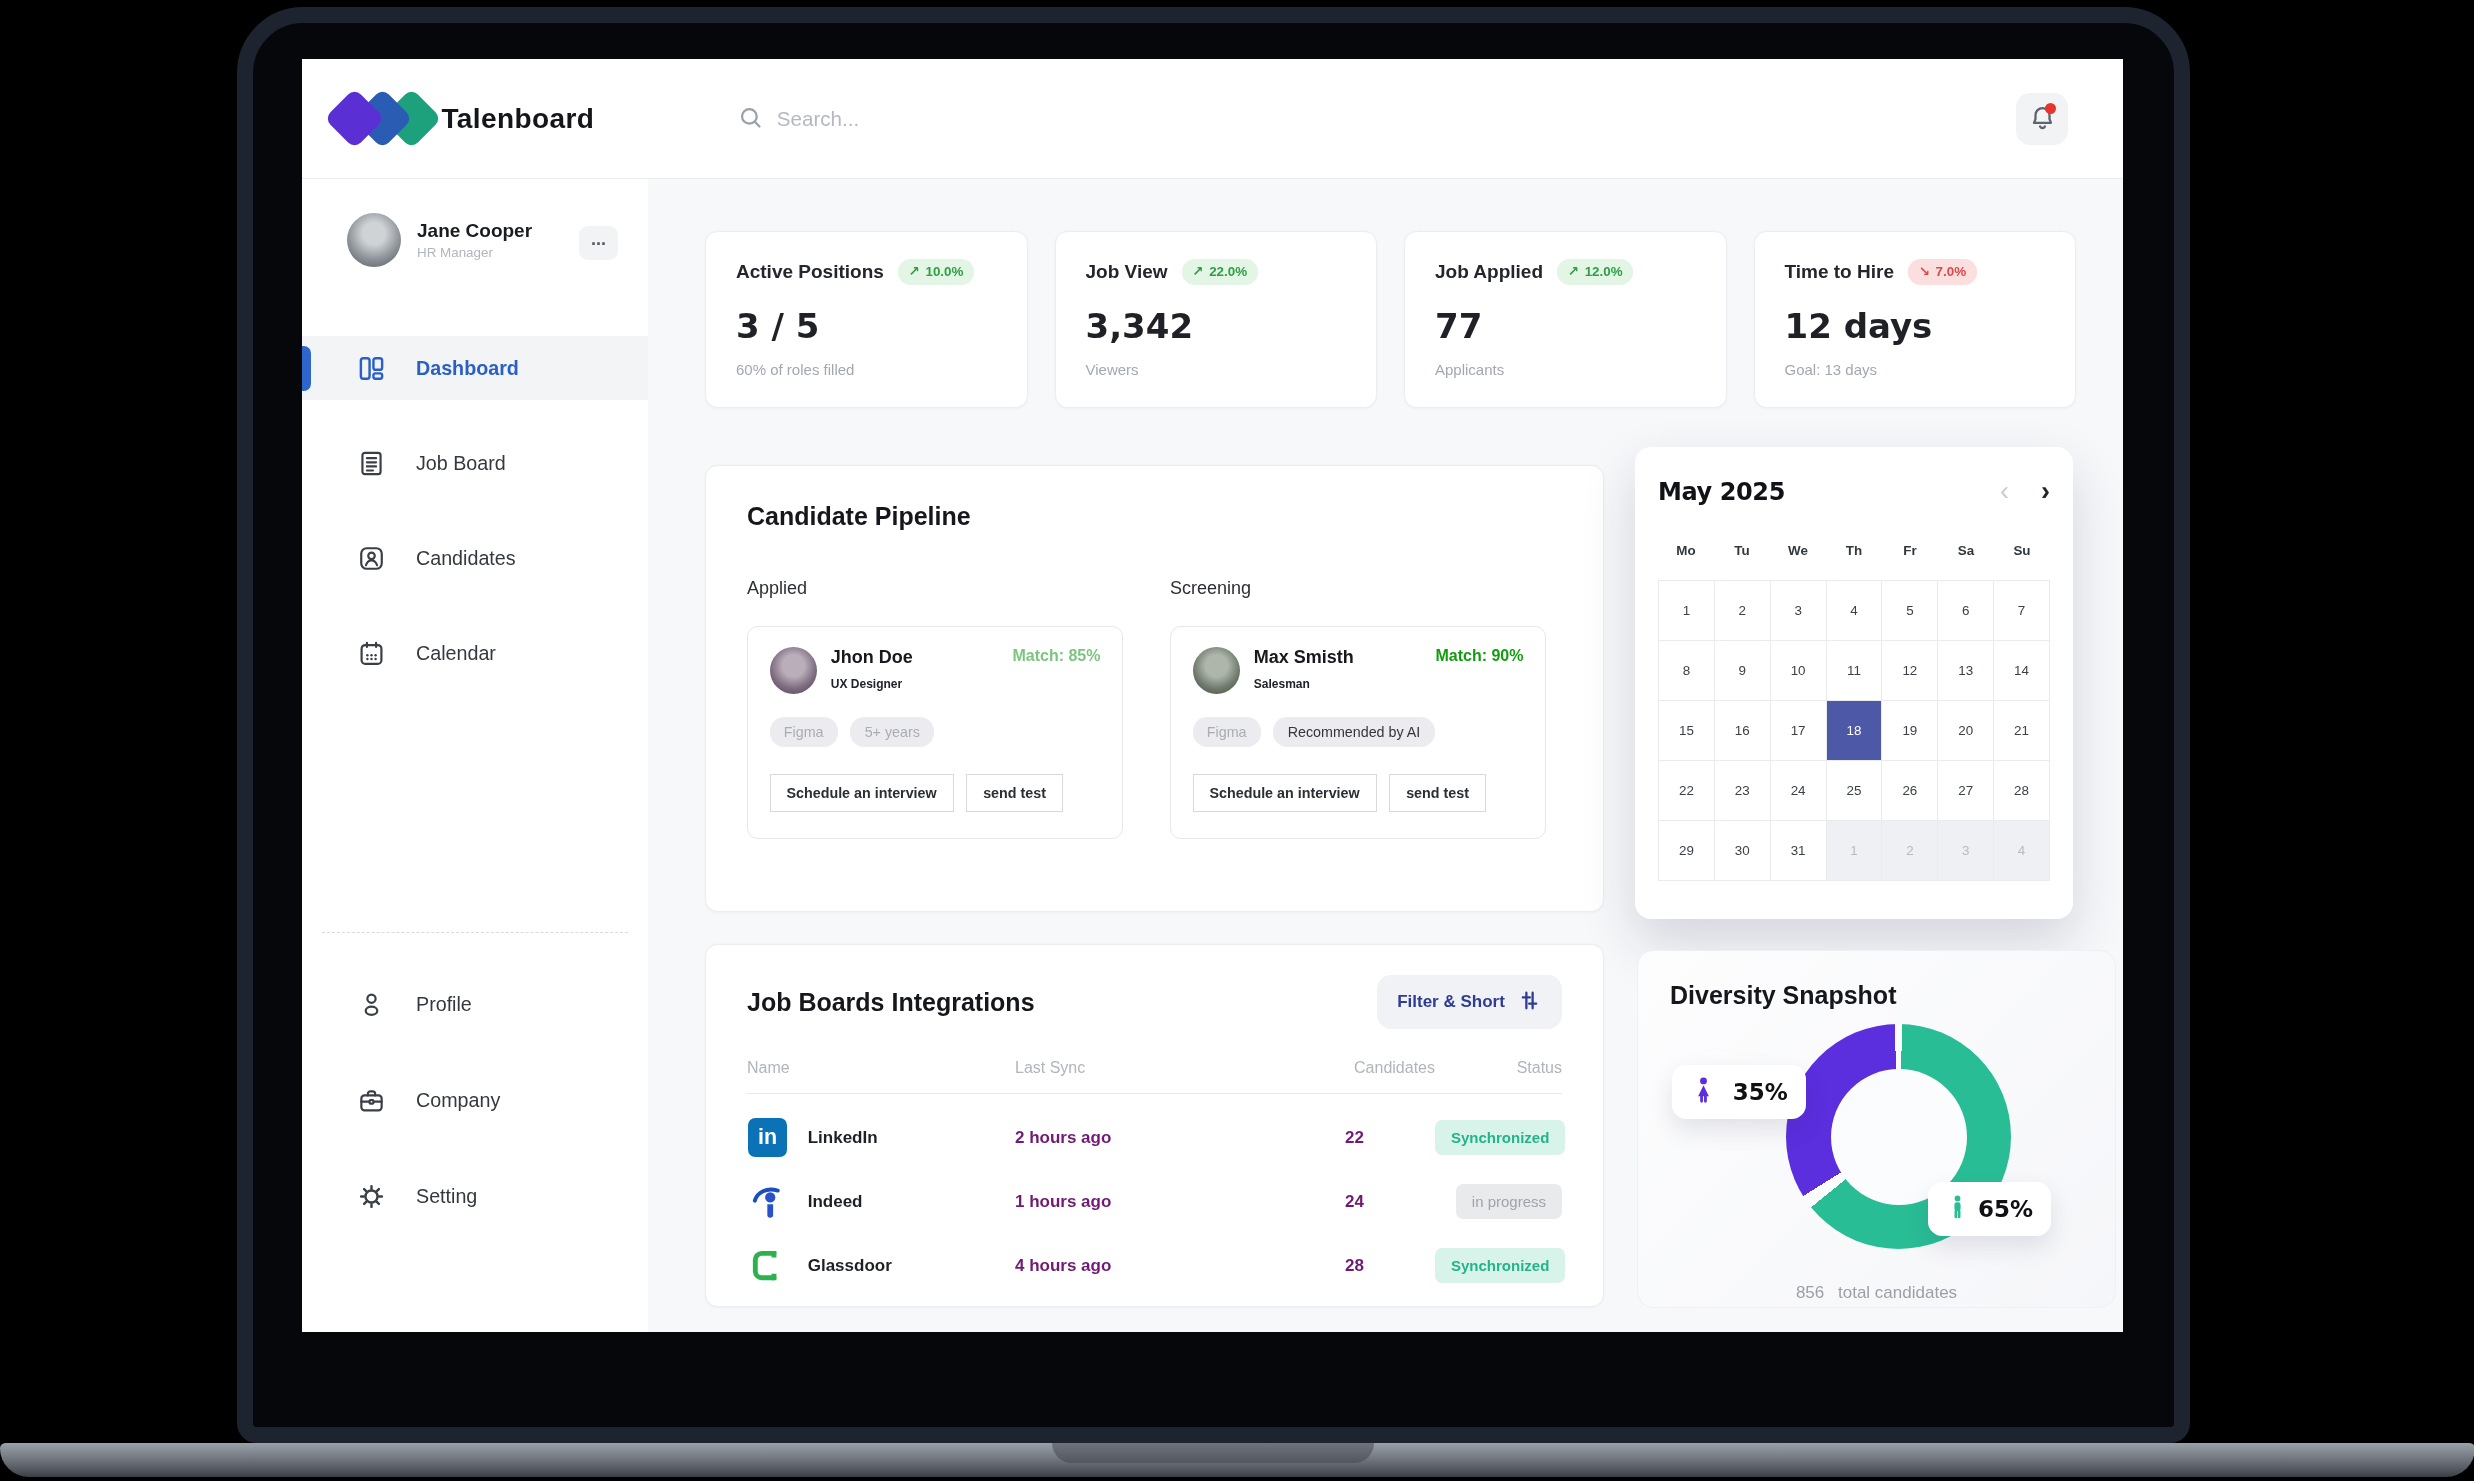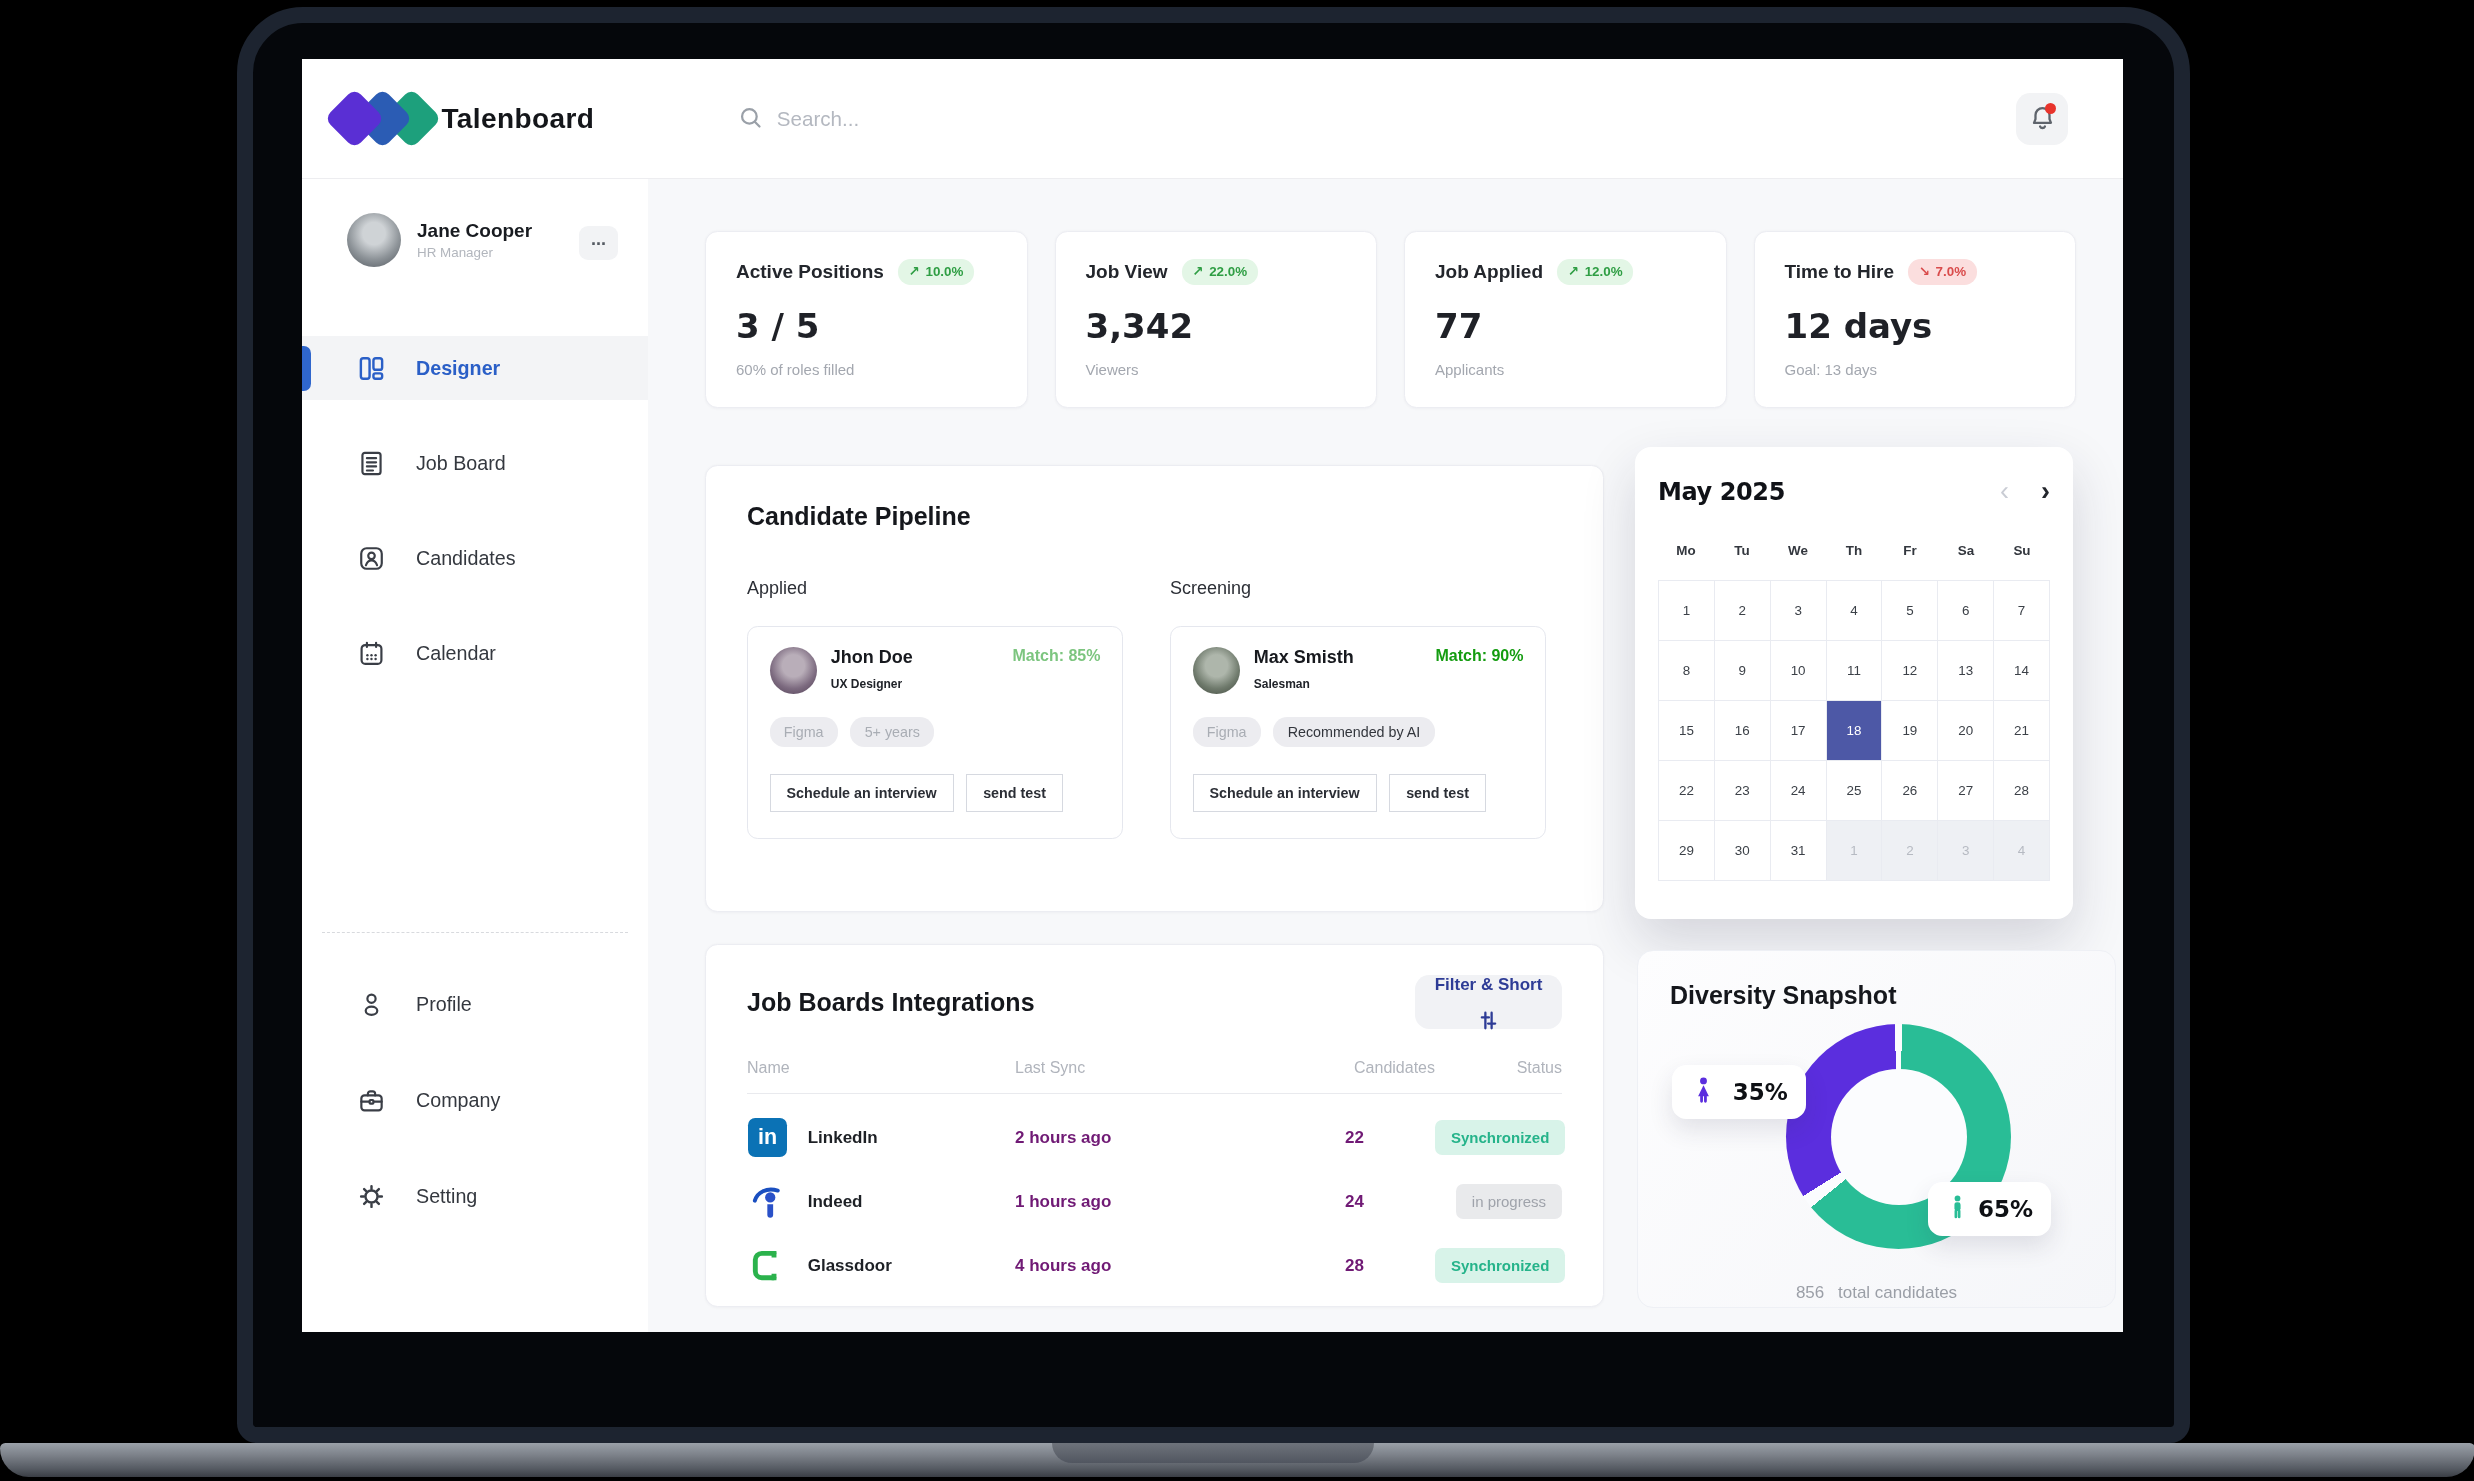--- a/index.html
+++ b/index.html
@@ -119,21 +119,21 @@
               border-top:0.9px solid #e9ebf1; border-left:0.9px solid #e9ebf1; }
   .cc { border-right:0.9px solid #e9ebf1; border-bottom:0.9px solid #e9ebf1; display:flex; align-items:center;
         justify-content:center; font-size:13.4px; color:#3c4148; cursor:pointer; background:#fff; }
   .cc.sel { background:#4d58a6; color:#fff; }
   .cc.nm { background:#eef0f4; color:#b6bac2; }
 
   
   .jobboards { position:absolute; left:57px; top:765px; width:899px; height:363px; padding:30px 41px; }
   .jb-head { display:flex; align-items:center; }
   .filter-btn { margin-left:auto; background:#f1f2f5; border-radius:14.3px; height:54px; padding:0 19.7px;
-                display:flex; align-items:center; gap:12.5px; cursor:pointer;flex-direction:column; }
+                display:flex; align-items:center; gap:12.5px; cursor:pointer; }
   .filter-lbl { font-size:17px; font-weight:700; color:#2e3c96; }
   .jb-cols { display:grid; grid-template-columns:268px 259px 161px 1fr; margin-top:30px; }
   .jb-th { font-size:16px; color:#b0b4bc; }
   .jb-th.r { text-align:right; }
   .jb-divider { border-top:1.8px solid #e9eaee; margin-top:16px; }
   .jb-row { display:grid; grid-template-columns:268px 259px 161px 1fr; align-items:center; margin-top:23px; }
   .jb-name { display:flex; align-items:center; gap:19.7px; font-size:17px; font-weight:700; color:#1d2025; }
   .jb-ic { width:41px; height:41px; display:flex; align-items:center; justify-content:center; }
   .li-ic { width:39px; height:39px; background:#0b72b5; border-radius:7.2px; color:#fff; font-weight:700;
            font-size:21.5px; display:flex; align-items:center; justify-content:center; }
@@ -217,21 +217,21 @@
       <div class="nav">
         <div class="nav-item active">
           <span class="nav-pill"></span>
           <span class="ic">
             <svg width="29" height="29" viewBox="0 0 24 24" fill="none" stroke="#2a5fc7" stroke-width="2">
               <rect x="3.2" y="3.5" width="7.2" height="17" rx="2"></rect>
               <rect x="13.6" y="3.5" width="7.2" height="9.6" rx="2"></rect>
               <rect x="13.6" y="16" width="7.2" height="4.5" rx="1.6"></rect>
             </svg>
           </span>
-          <span class="lbl">Designer</span>
+          <span class="lbl">Dashboard</span>
         </div>
         <div class="nav-item">
           <span class="ic">
             <svg width="29" height="29" viewBox="0 0 24 24" fill="none" stroke="#3a3e46" stroke-width="1.8" stroke-linecap="round">
               <rect x="4.5" y="3.2" width="15" height="17.6" rx="2"></rect>
               <path d="M8.2 7.6h7.6M8.2 11h7.6M8.2 14.4h7.6M8.2 17.8h5"></path>
             </svg>
           </span>
           <span class="lbl">Job Board</span>
         </div>

